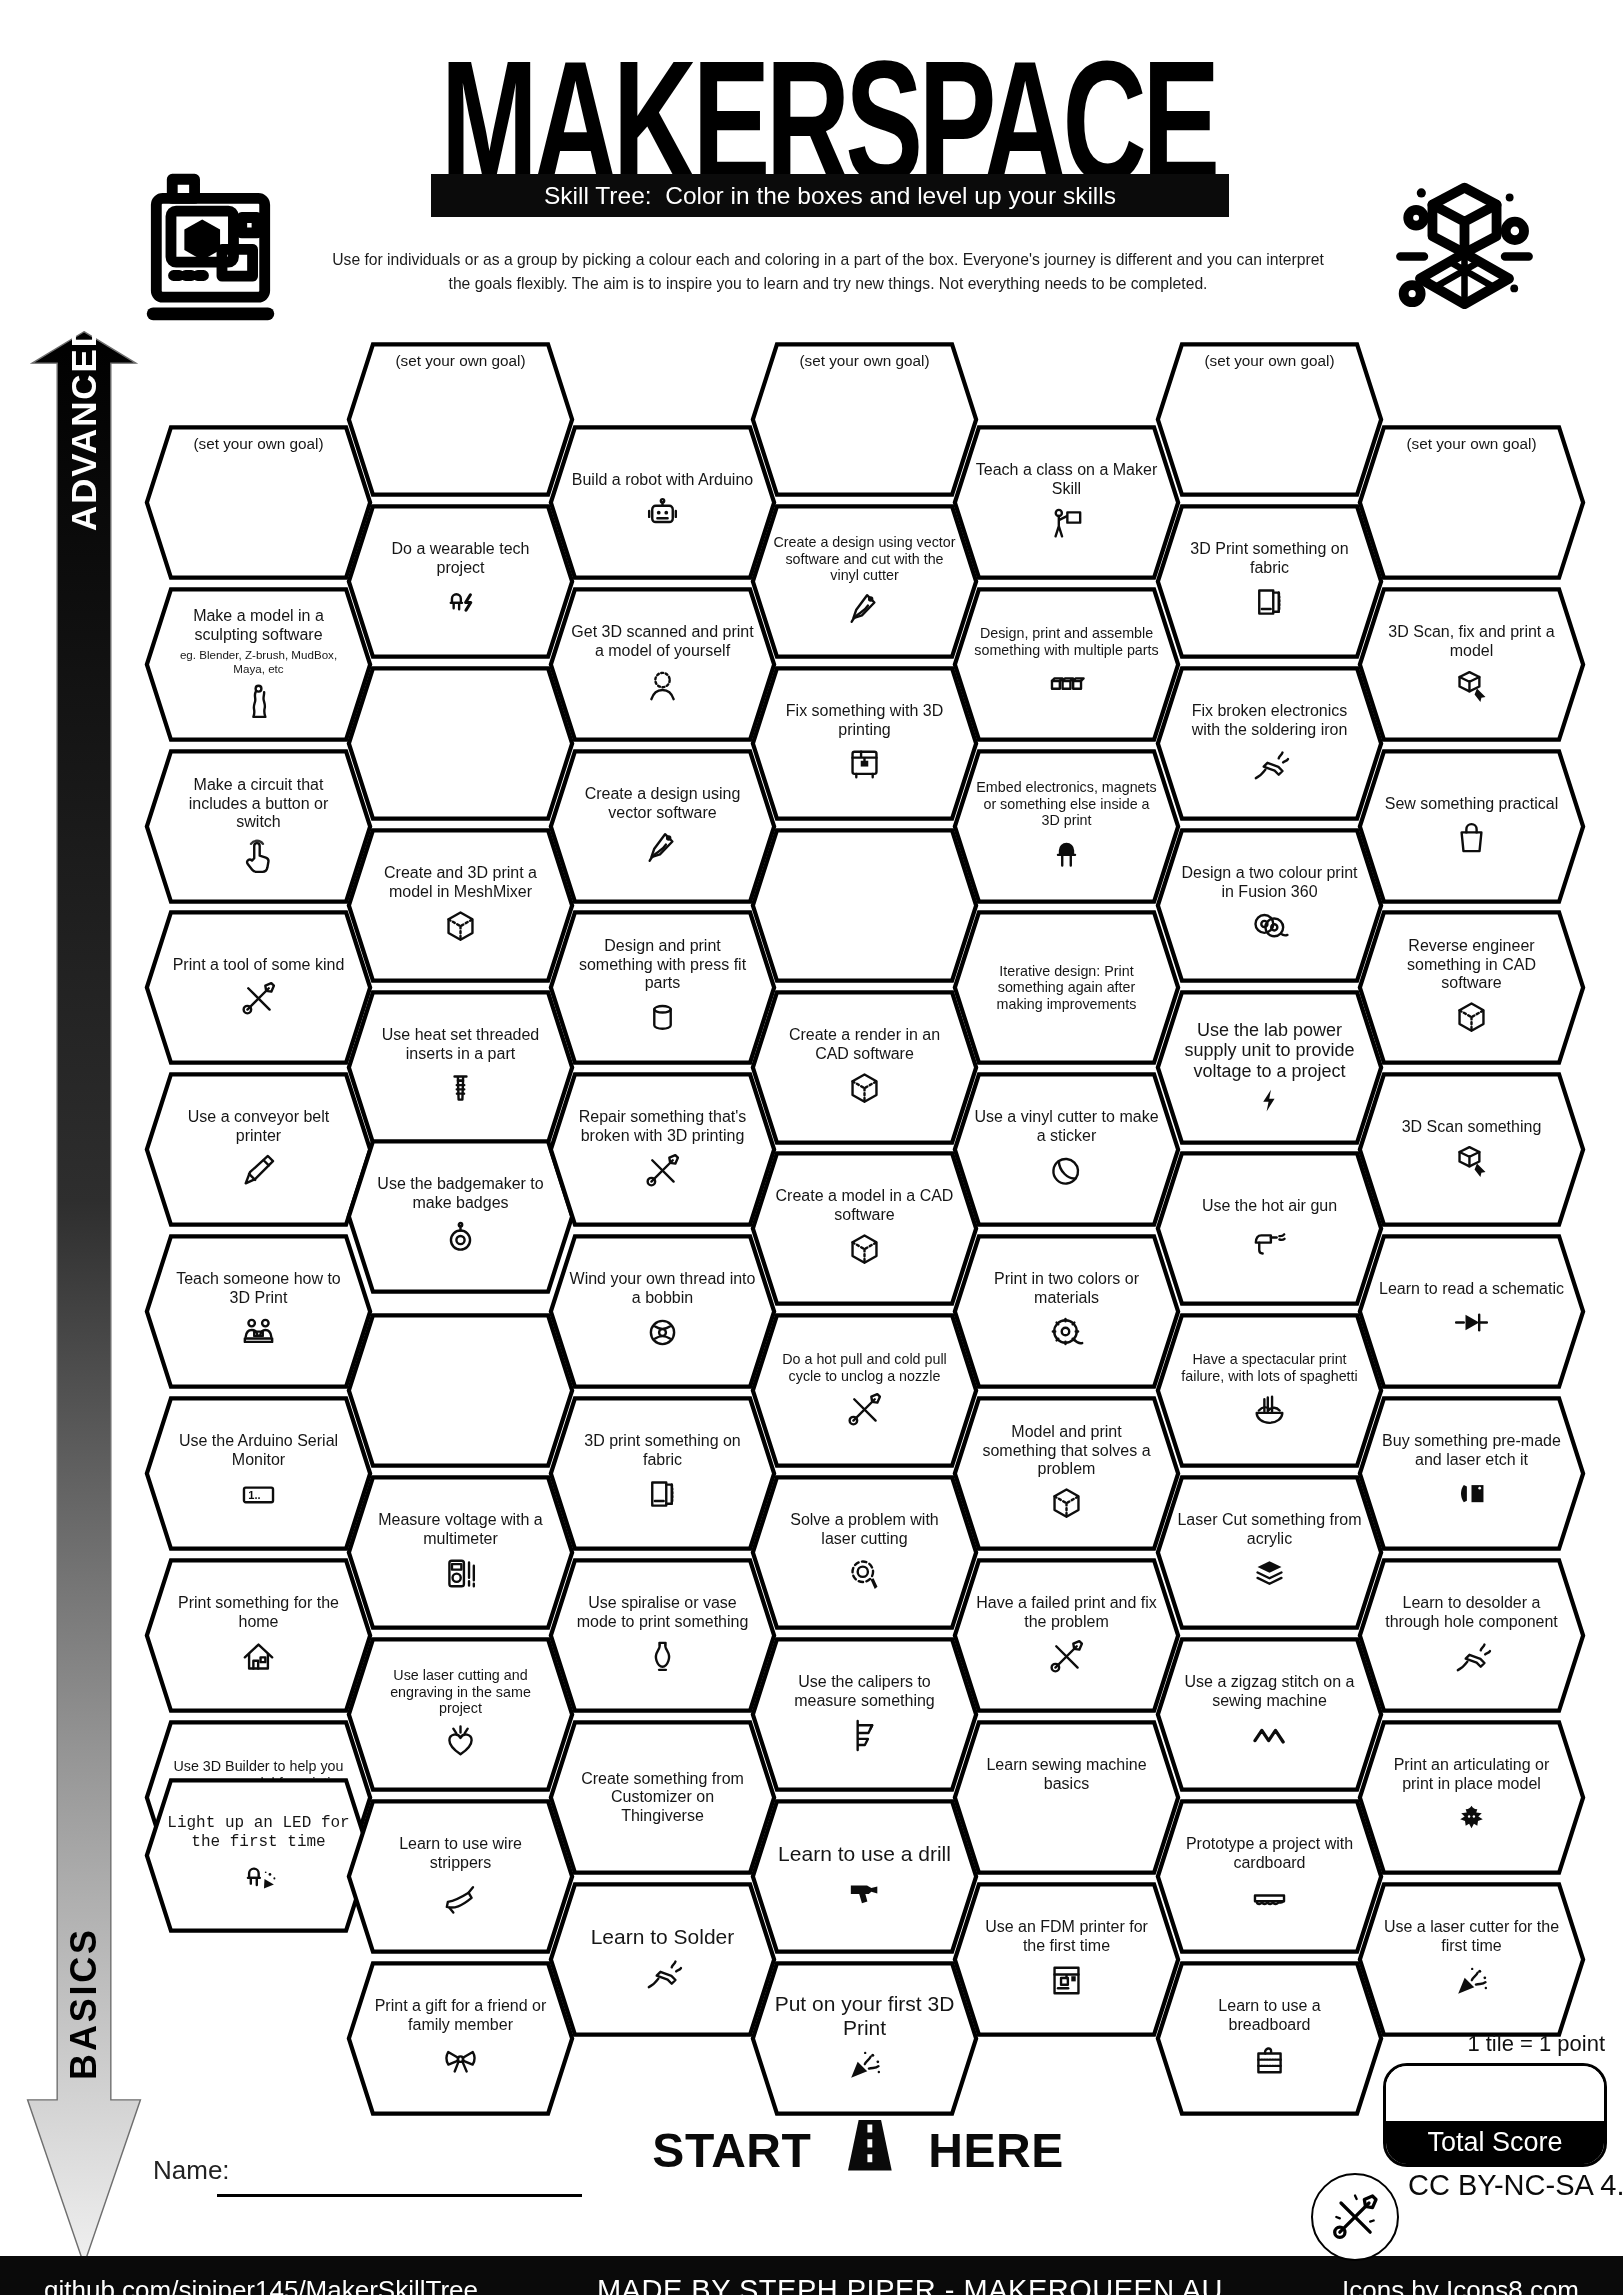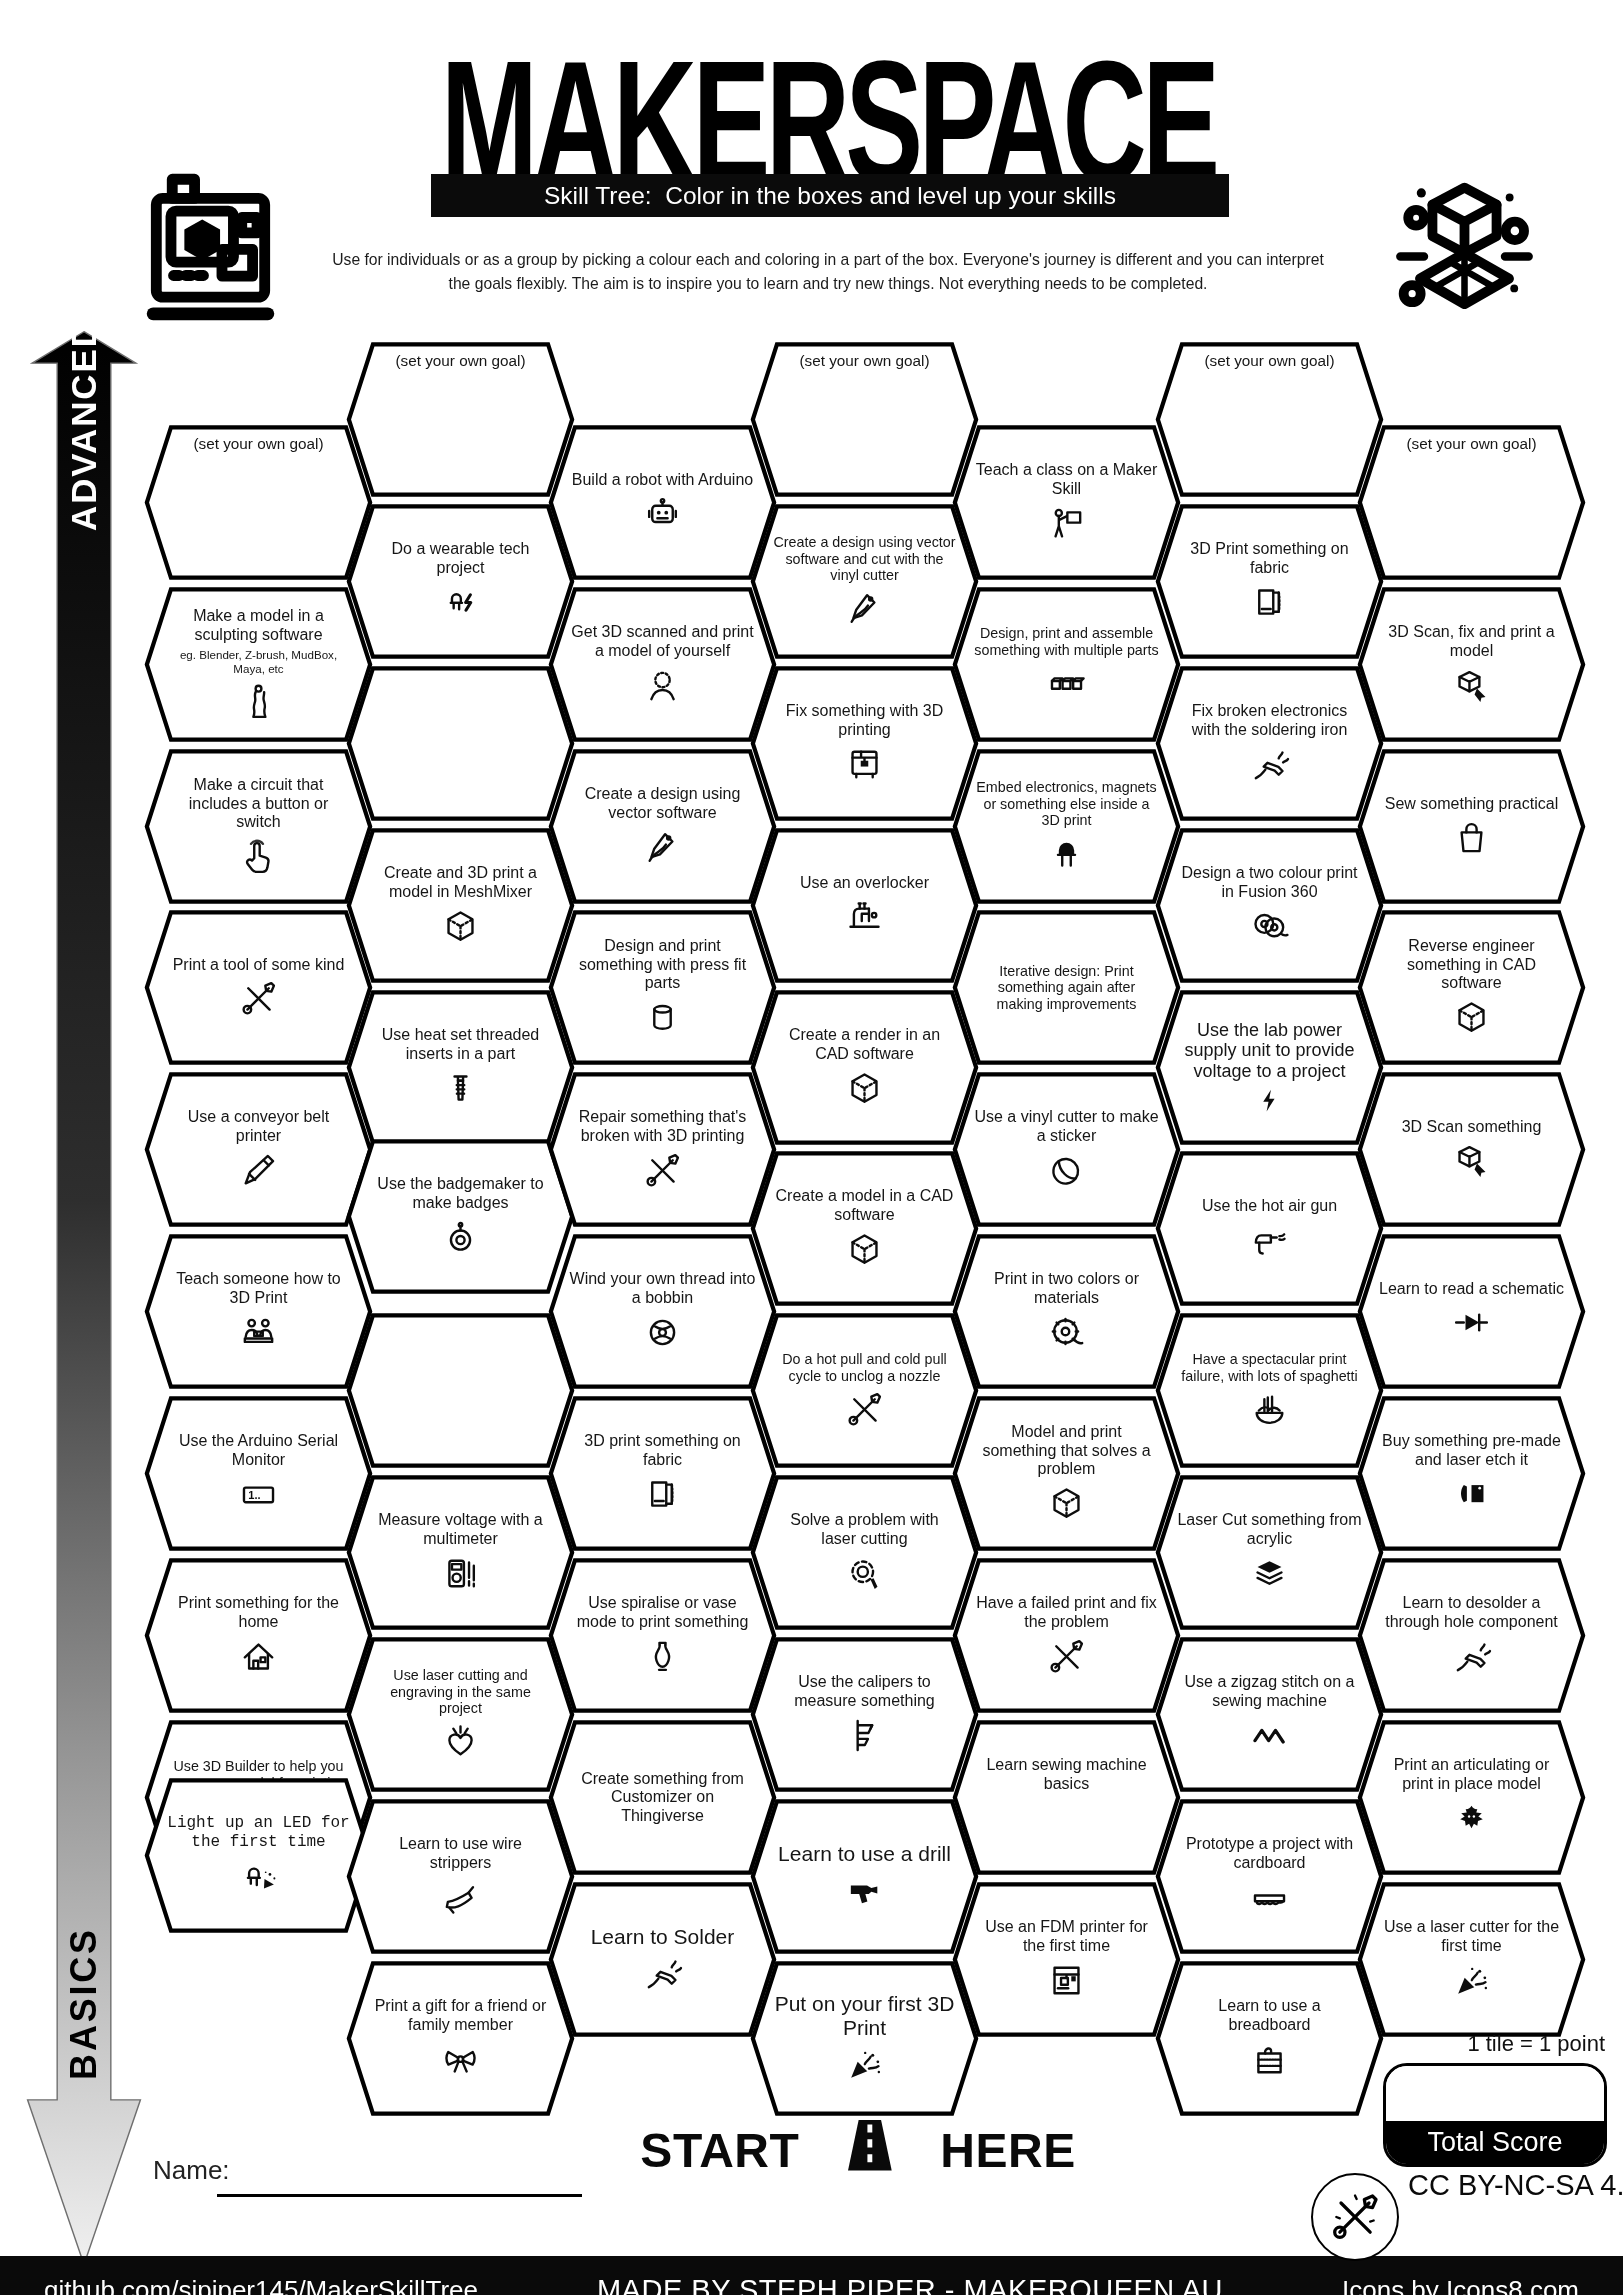--- a/index.html
+++ b/index.html
@@ -28,21 +28,21 @@
   .hex svg.hexbg{position:absolute;left:0;top:0;overflow:visible;}
   .hex .content{position:absolute;left:20.4px;right:20.4px;top:4.6px;bottom:4.6px;display:flex;
                 flex-direction:column;align-items:center;justify-content:center;gap:4.6px;
                 text-align:center;}
   .hex .content.goal{justify-content:flex-start;padding-top:5.6px;}
   .hex .label{line-height:1.14;color:#161616;}
   .hex .sublabel{font-size:11.6px;line-height:1.2;color:#161616;}
   .hex .hex-icon{line-height:0;color:#0d0d0d;}
   
   .start{position:absolute;left:858px;top:2110px;transform:translateX(-50%);display:flex;
-         align-items:center;gap:23px;font-size:48px;font-weight:bold;letter-spacing:0.5px;color:#0a0a0a;}
+         align-items:center;gap:11px;font-size:48px;font-weight:bold;letter-spacing:0.5px;color:#0a0a0a;}
   .namewrap{position:absolute;left:153px;top:2155px;font-size:26px;color:#222;}
   .nameline{position:absolute;left:217px;top:2194px;width:365px;height:3.2px;background:#000;}
   .tilenote{position:absolute;left:1383px;top:2031px;width:222px;text-align:right;font-size:22px;color:#111;}
   .scorebox{position:absolute;left:1383px;top:2063px;width:224px;height:104px;border:3.7px solid #000;
             border-radius:24px;overflow:hidden;display:flex;flex-direction:column;background:#fff;box-sizing:border-box;}
   .scorebox .fill{flex:1;background:#fff;}
   .scorebox .bar{height:43px;background:#000;color:#fff;display:flex;align-items:center;
                  justify-content:center;font-size:27px;}
   .ccbadge{position:absolute;left:1311px;top:2173px;width:84px;height:84px;border:2.8px solid #000;
            border-radius:50%;background:#fff;z-index:6;display:flex;align-items:center;justify-content:center;color:#000;}
@@ -514,30 +514,20 @@
               <path d="M5 8h14M10 4.5V8M12 8v1.8"></path>
               <rect x="9.8" y="9.8" width="4.4" height="3.4" fill="currentColor" stroke="none"></rect>
               <path d="M7.2 17.5v2M16.8 17.5v2"></path>
             </svg></span>
         </div>
       </div>
       <div class="hex" style="left: 751px; top: 828px;">
         <svg class="hexbg" width="227" height="155" viewBox="0 0 490 334">
           <polygon points="4,167 56,5 434,5 486,167 434,329 56,329" fill="#ffffff" stroke="#000000" stroke-width="9"></polygon>
         </svg>
-        <div class="content">
-          <div class="label" style="font-size:16px">Use an overlocker</div>
-          <span class="hex-icon"><svg width="41" height="41" viewBox="0 0 24 24" fill="none" stroke="currentColor" stroke-width="1.4" stroke-linecap="round" stroke-linejoin="round">
-              <path d="M3.8 18h16.4M5.8 18v-7.4c0-2 1.2-3.2 3.2-3.2h5.6"></path>
-              <path d="M14.6 7.4v7.2M14.6 10.4h-4.2v4.2"></path>
-              <circle cx="17.6" cy="11.2" r="1.3"></circle>
-              <path d="M9.2 7.4V4.8M12 7.4V4.8"></path>
-              <path d="M8.6 4.4h1.2M11.4 4.4h1.2"></path>
-            </svg></span>
-        </div>
       </div>
       <div class="hex" style="left: 751px; top: 990px;">
         <svg class="hexbg" width="227" height="155" viewBox="0 0 490 334">
           <polygon points="4,167 56,5 434,5 486,167 434,329 56,329" fill="#ffffff" stroke="#000000" stroke-width="9"></polygon>
         </svg>
         <div class="content">
           <div class="label" style="font-size:16px">Create a render in an CAD software</div>
           <span class="hex-icon"><svg width="41" height="41" viewBox="0 0 24 24" fill="none" stroke="currentColor" stroke-width="1.4" stroke-linecap="round" stroke-linejoin="round">
               <path d="M12 3.8 19 7.8v8L12 19.8l-7-4v-8z"></path>
               <path d="M5 7.8l7 4 7-4M12 11.8v8" stroke-dasharray="1.3 1.6"></path>

